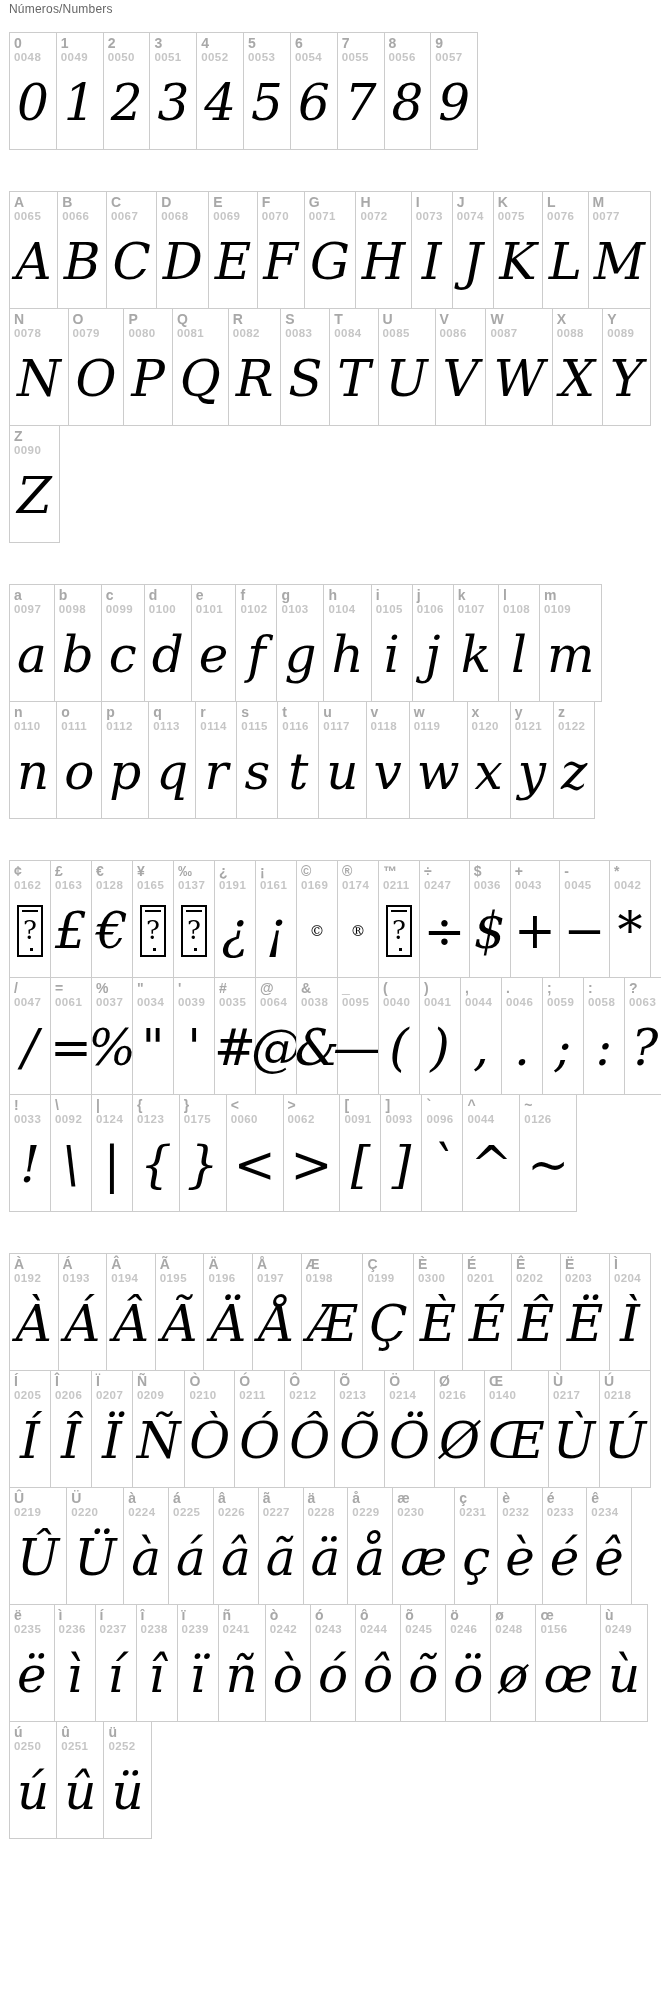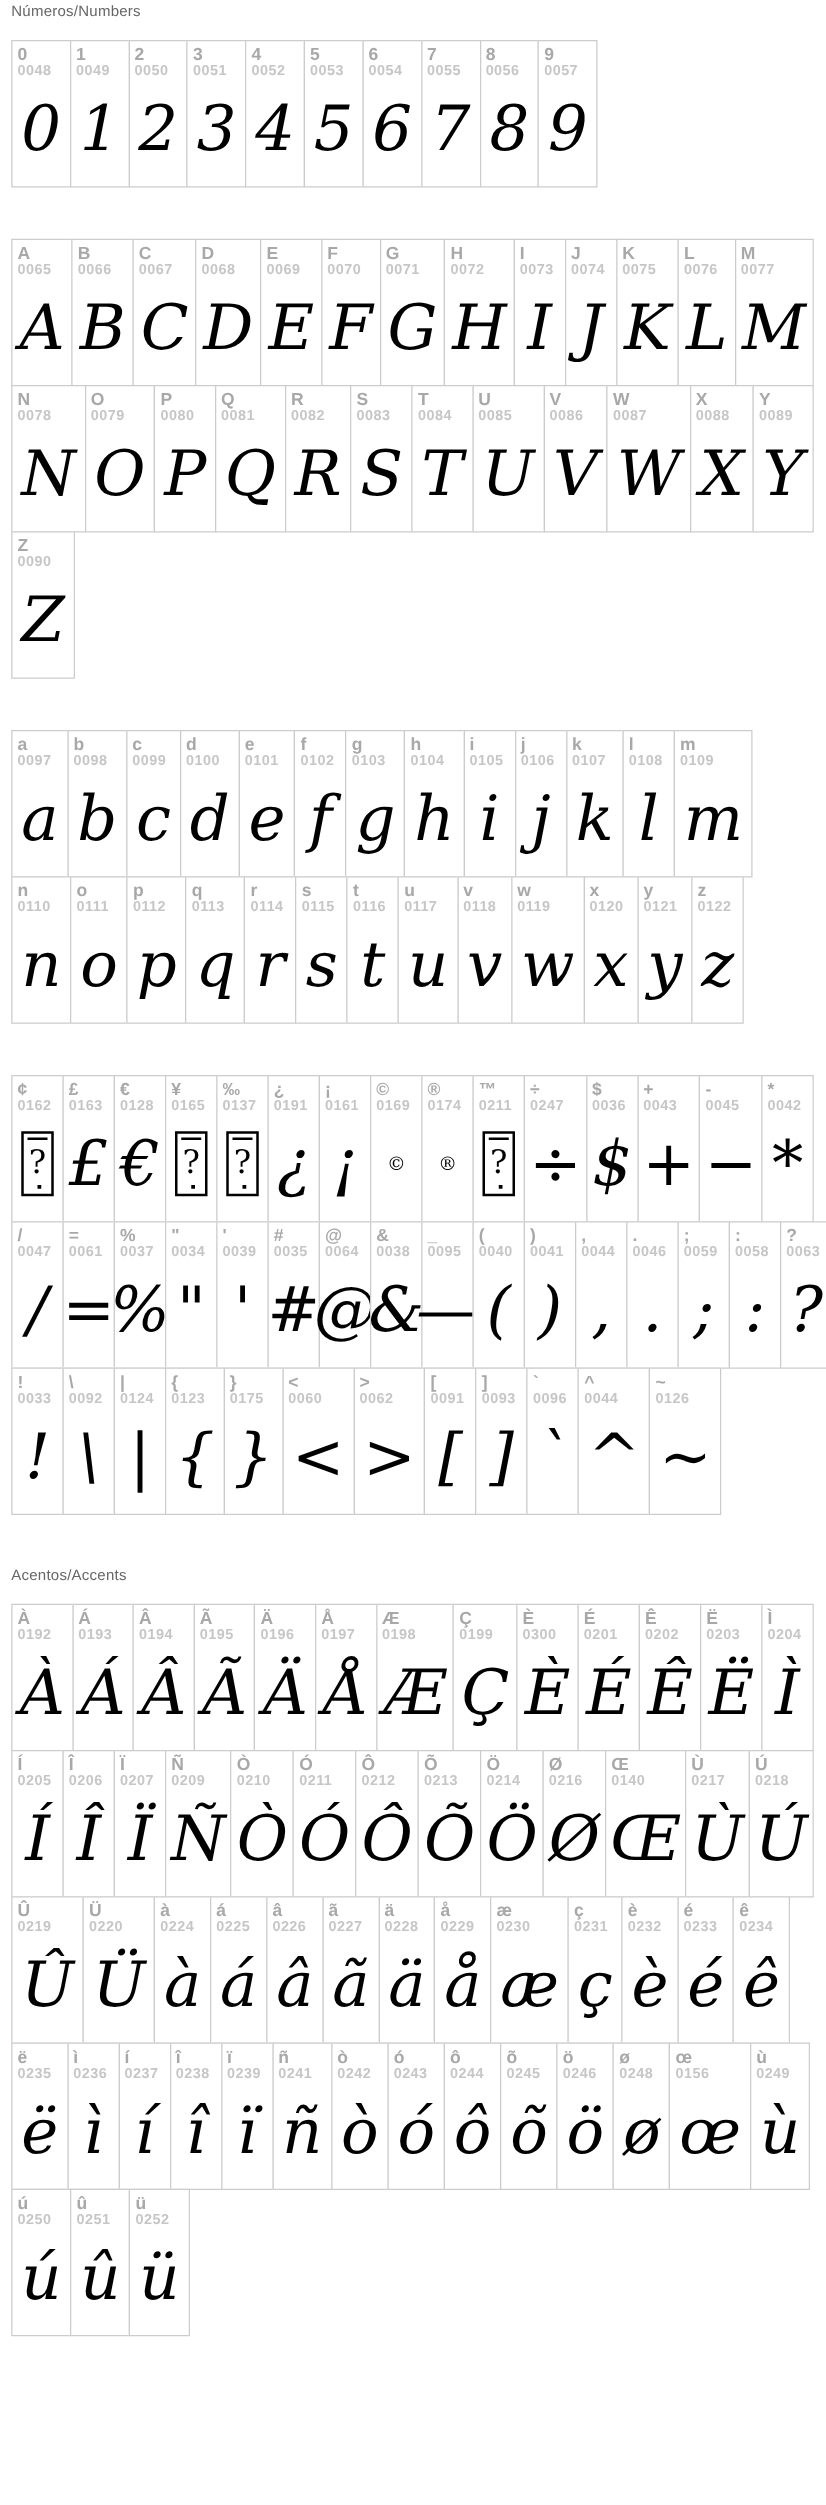--- a/index.html
+++ b/index.html
@@ -786,21 +786,20 @@
         <div class="cell">
           <div class="labels">
             <div class="ch">~</div>
             <div class="code">0126</div>
           </div>
           <div class="glyph">~</div>
         </div>
       </div>
     </section>
     <section class="section">
-      <div class="section-title">Acentos/Accents</div>
       <div class="row">
         <div class="cell">
           <div class="labels">
             <div class="ch">À</div>
             <div class="code">0192</div>
           </div>
           <div class="glyph">À</div>
         </div>
         <div class="cell">
           <div class="labels">

